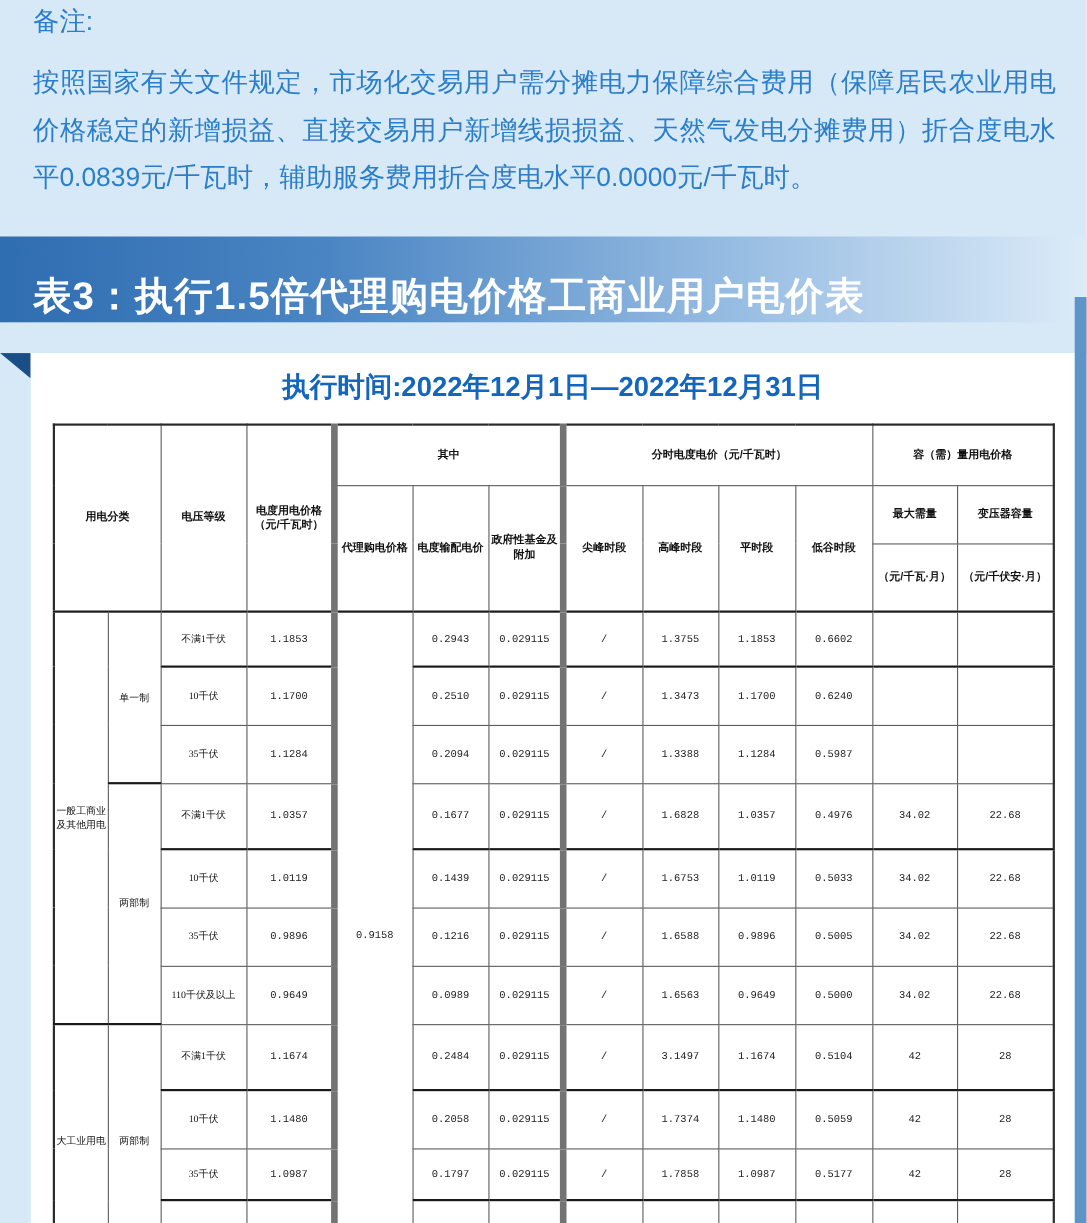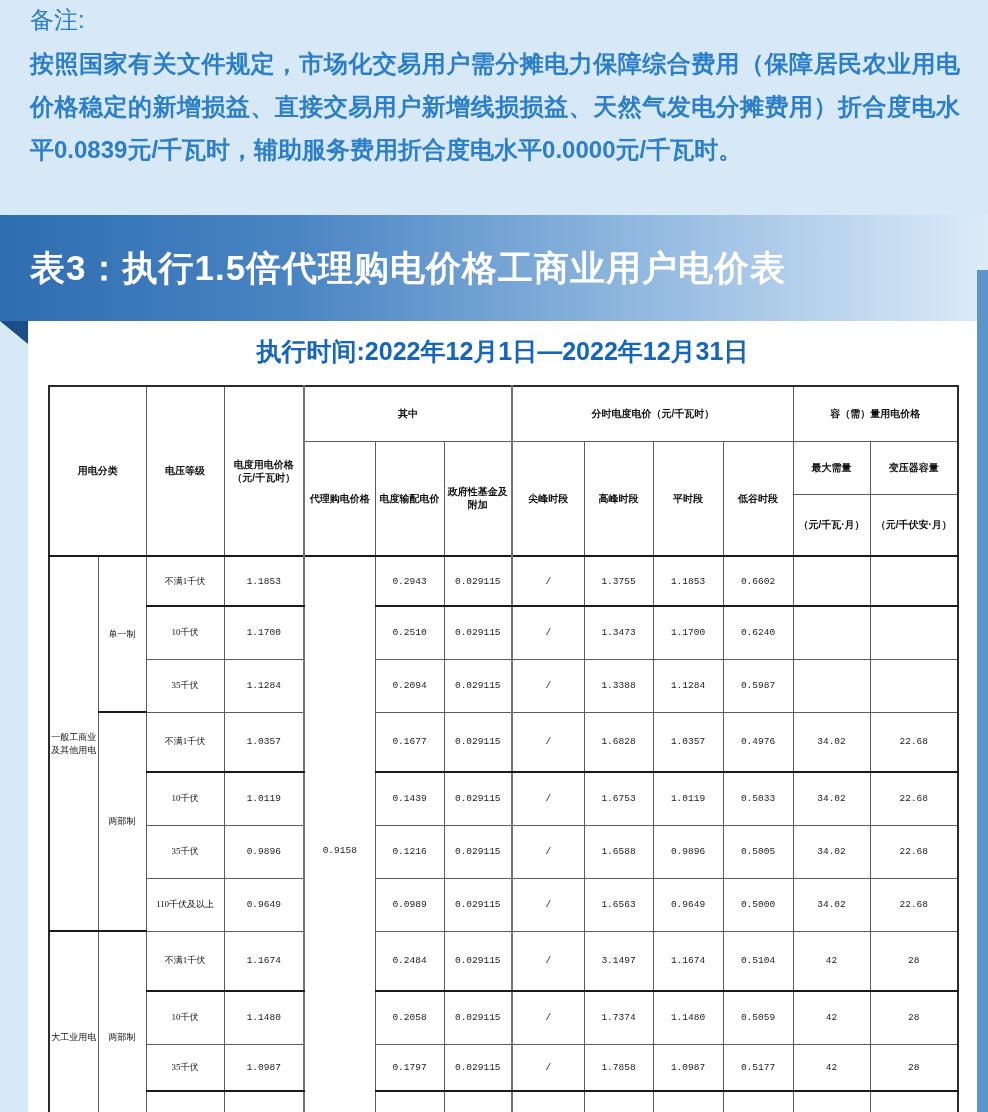--- a/index.html
+++ b/index.html
@@ -3,26 +3,26 @@
 <meta charset="utf-8">
 <style>
   html,body{margin:0;padding:0;}
   body{width:988px;height:1112px;overflow:hidden;}
   .page{position:relative;width:988px;height:1112px;background:#d7e9f7;
         font-family:"Liberation Sans","DejaVu Sans",sans-serif;overflow:hidden;}
 
   
   .note{position:absolute;left:30px;top:4px;width:930px;color:#2b7ec9;}
   .note-label{font-size:24px;font-weight:normal;line-height:32px;}
-  .note-body{font-size:24px;font-weight:bold;line-height:43px;margin-top:6px;text-align:justify;}
-
-  
-  .banner{position:absolute;left:0;top:215px;width:988px;height:106px;
+  .note-body{font-size:24px;font-weight:normal;line-height:43px;margin-top:18px;text-align:justify;}
+
+  
+  .banner{position:absolute;left:0;top:215px;width:988px;height:78px;
           background:linear-gradient(90deg,#2f6db1 0%,#4a85c3 30%,#9cc0e4 70%,#dcebf8 100%);
-          display:flex;align-items:center;}
+          display:flex;align-items:flex-end;}
   .banner-title{color:#ffffff;font-size:35px;font-weight:bold;margin-left:30px;letter-spacing:1px;white-space:nowrap;}
   .fold{position:absolute;left:0;top:321px;width:28px;height:23px;background:#1a4e87;
         clip-path:polygon(0 0,100% 0,100% 100%);}
 
   
   .panel{position:absolute;left:28px;top:321px;width:960px;height:896px;background:#ffffff;}
   .panel-inner{margin-left:20px;width:909px;}
   .subtitle{margin-top:14px;text-align:center;color:#1465bd;font-size:25px;font-weight:bold;}
 
   
@@ -34,21 +34,21 @@
   .price th,.price td{border:1px solid #5c5c5c;text-align:center;vertical-align:middle;
                       padding:0 1px;overflow:hidden;}
   .price th{font-size:10px;font-weight:bold;color:#111;line-height:1.35;}
   .price td{font-size:9.5px;font-family:"Liberation Mono","DejaVu Sans Mono",monospace;color:#222;}
   .price td.zh{font-family:Liberation Serif, serif;font-size:9px;color:#111;line-height:1.4;}
   .price tr.hA{height:55px;} .price tr.hB{height:53px;} .price tr.hC{height:62px;}
   .price tbody tr{height:53px;}
   .price tr.r1{height:50px;} .price tr.r4{height:60px;} .price tr.r8{height:60px;} .price tr.r10{height:47px;}
   .price tr.r1 td{border-top:2px solid #1a1a1a;}
   .price tr.hsep td{border-bottom:2px solid #1a1a1a;}
-  .price .vr{border-right:2px solid #737373;margin-top:28px;}
+  .price .vr{border-right:6px solid #737373;margin-top:28px;}
 </style>
 </head>
 <body>
 
 <div class="page">
 
   <div class="note">
     <div class="note-label">备注:</div>
     <div class="note-body">按照国家有关文件规定，市场化交易用户需分摊电力保障综合费用（保障居民农业用电价格稳定的新增损益、直接交易用户新增线损损益、天然气发电分摊费用）折合度电水平0.0839元/千瓦时，辅助服务费用折合度电水平0.0000元/千瓦时。</div>
   </div>

